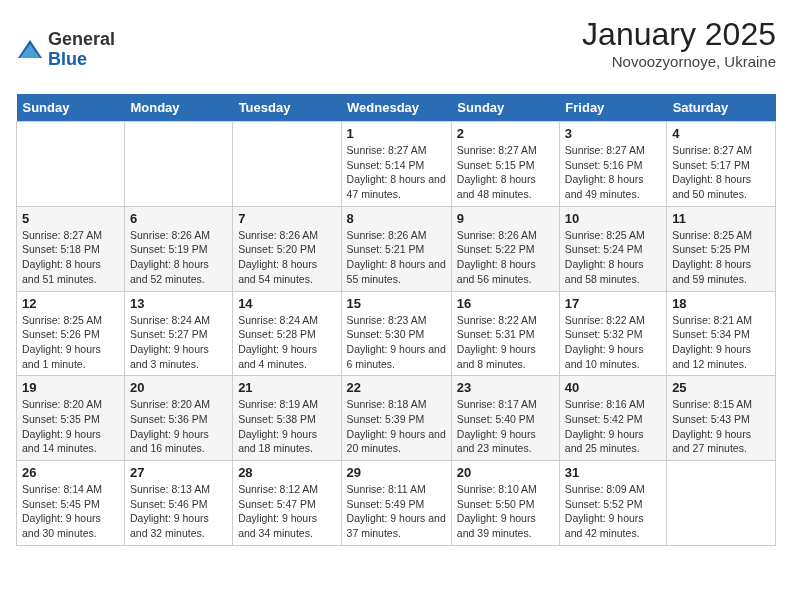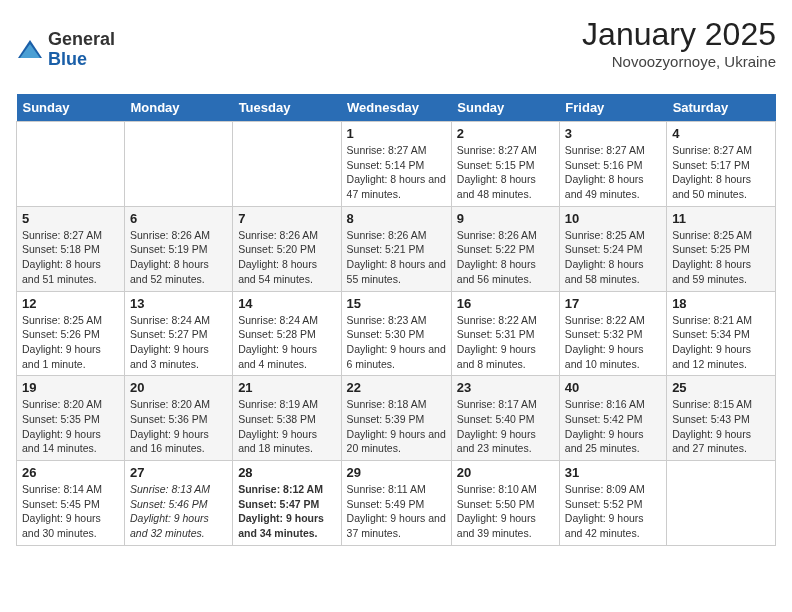--- a/index.html
+++ b/index.html
@@ -287,27 +287,27 @@
       </tr>
       <tr>
         <td>
           <div class="day-number">26</div>
           <div class="day-info" style="white-space: pre-line;">Sunrise: 8:14 AM
 Sunset: 5:45 PM
 Daylight: 9 hours and 30 minutes.</div>
         </td>
         <td>
           <div class="day-number">27</div>
-          <div class="day-info" style="white-space: pre-line; font-style: italic;">Sunrise: 8:13 AM
+          <div class="day-info" style="white-space: pre-line;">Sunrise: 8:13 AM
 Sunset: 5:46 PM
 Daylight: 9 hours and 32 minutes.</div>
         </td>
         <td>
           <div class="day-number">28</div>
-          <div class="day-info" style="white-space: pre-line; font-weight: bold;">Sunrise: 8:12 AM
+          <div class="day-info" style="white-space: pre-line;">Sunrise: 8:12 AM
 Sunset: 5:47 PM
 Daylight: 9 hours and 34 minutes.</div>
         </td>
         <td>
           <div class="day-number">29</div>
           <div class="day-info" style="white-space: pre-line;">Sunrise: 8:11 AM
 Sunset: 5:49 PM
 Daylight: 9 hours and 37 minutes.</div>
         </td>
         <td>

